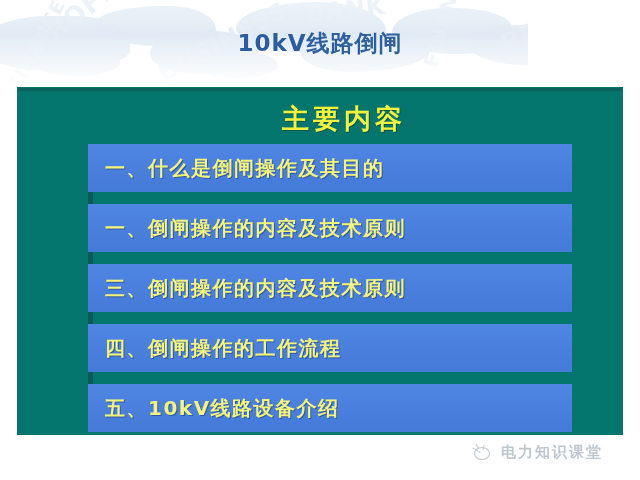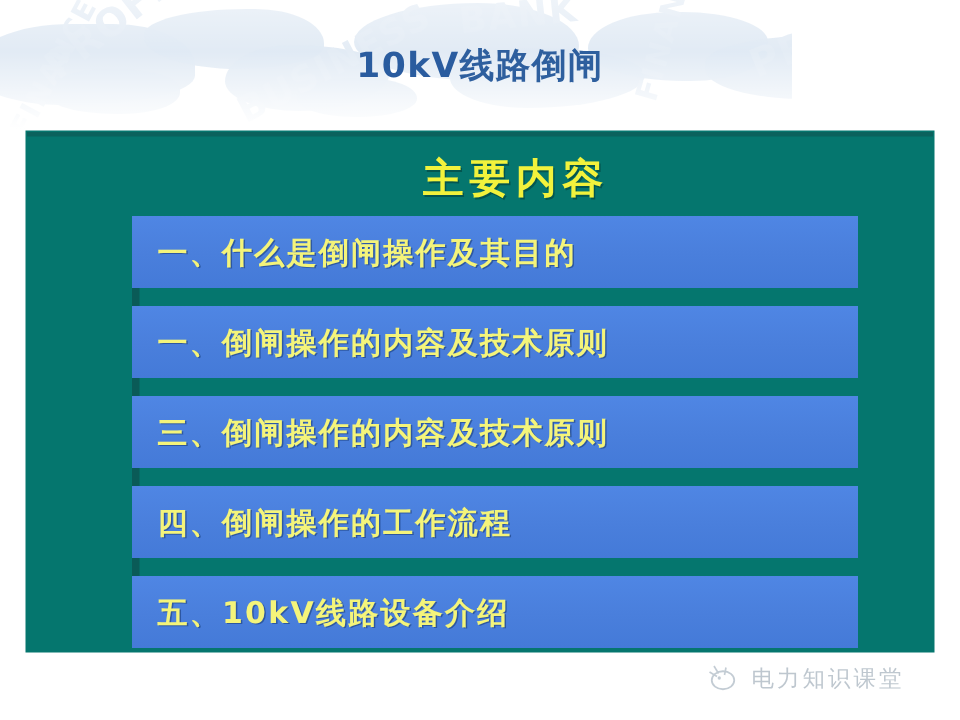--- a/index.html
+++ b/index.html
@@ -178,20 +178,21 @@
   .wm-logo {
     position: relative;
     width: 24px;
     height: 22px;
   }
   .wm-text {
     font-size: 15px;
     color: #8a9aa8;
     letter-spacing: 2px;
     white-space: nowrap;
+    font-weight: bold;
   }
 </style>
 </head>
 <body>
 
 <div id="slide">
 
   <div class="banner">
 
     <div class="map-layer">

